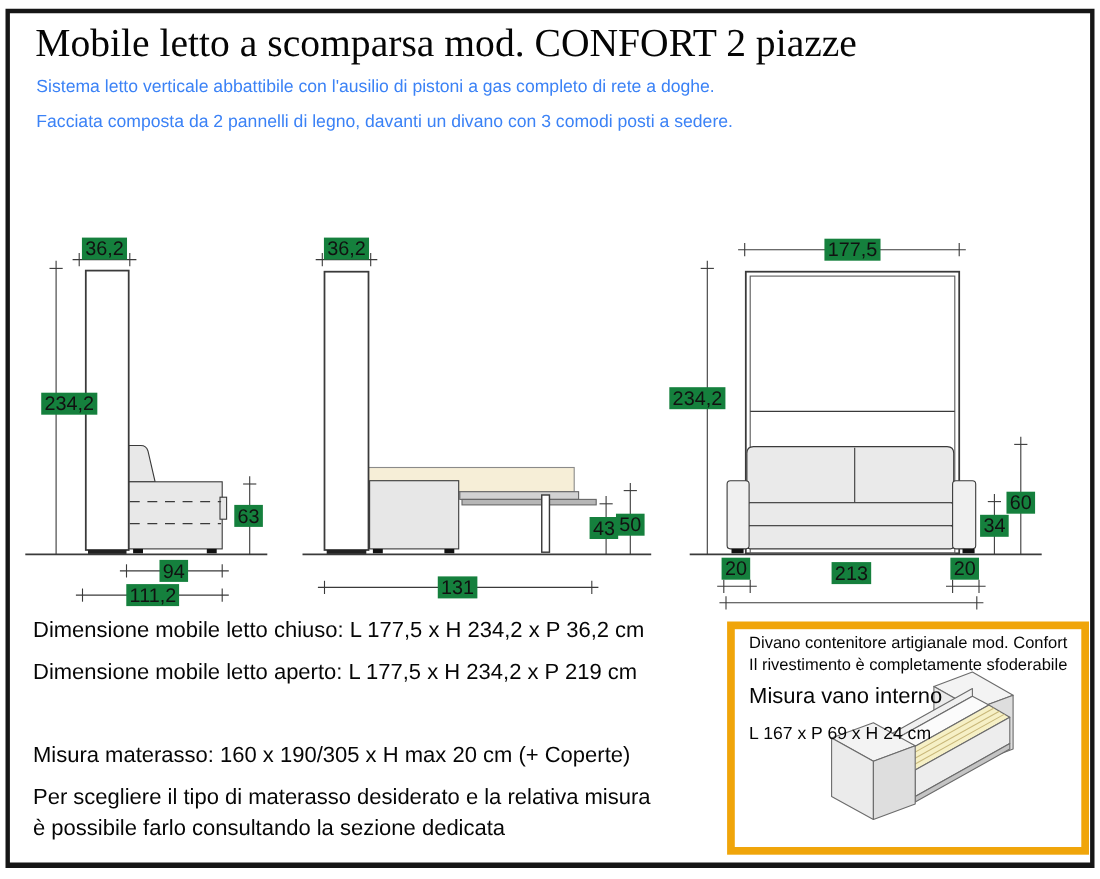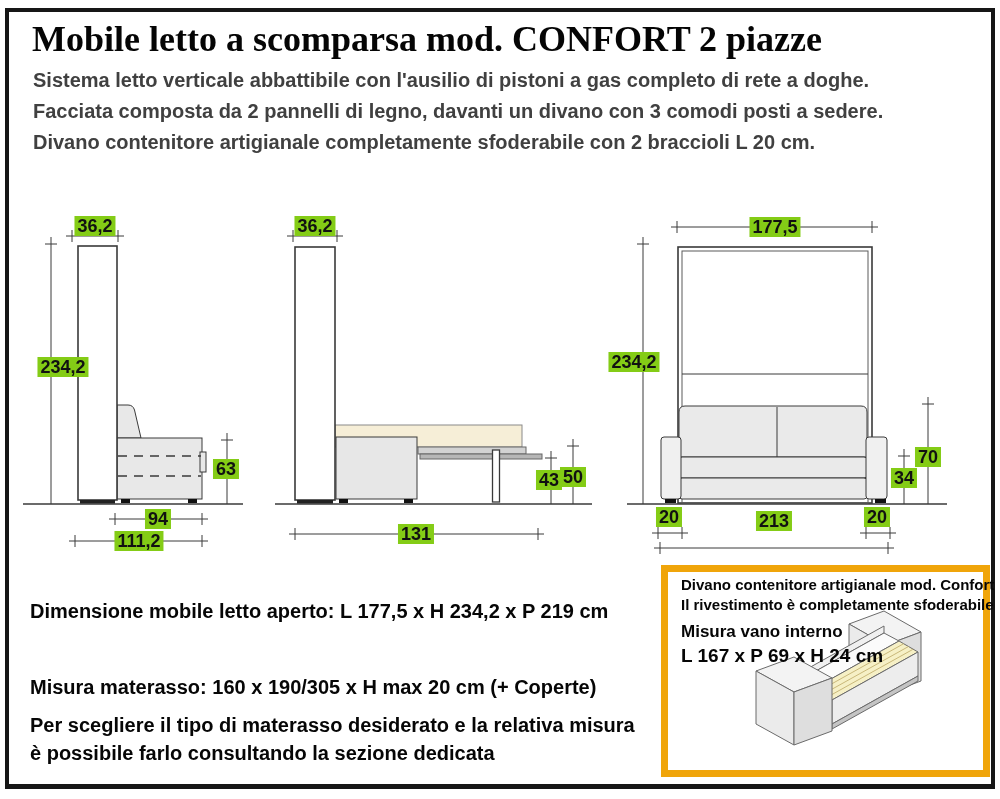--- a/index.html
+++ b/index.html
@@ -1,57 +1,56 @@
 <!DOCTYPE html>
 <html><head>
 <meta charset="utf-8">
 <style>
   html,body{margin:0;padding:0;background:#ffffff;}
   #page{
     position:relative;width:1000px;height:799px;background:#ffffff;overflow:hidden;
-    font-family:"Liberation Sans","DejaVu Sans",sans-serif;color:#000;font-weight:bold;
+    font-family:"Liberation Sans","DejaVu Sans",sans-serif;color:#000;
   }
   #frame{
     position:absolute;left:5px;top:8px;width:990px;height:781px;box-sizing:border-box;
     border:4px solid #161616;border-bottom-width:5px;
   }
   .title{
     position:absolute;left:32px;top:18px;
     font-family:"Liberation Serif","DejaVu Serif",serif;
     font-size:36px;line-height:42px;color:#050505;letter-spacing:0px;white-space:nowrap;
   }
   .desc{
-    position:absolute;left:33px;font-size:20px;line-height:24px;white-space:nowrap;color:#404040;
+    position:absolute;left:33px;font-size:16px;line-height:24px;white-space:nowrap;color:#3b82f6;
   }
   .spec{
     position:absolute;left:30px;font-size:20px;line-height:24px;white-space:nowrap;color:#060606;
   }
   svg.draw{position:absolute;left:0;top:0;z-index:3;}
   .dimlabel{
     position:absolute;z-index:4;transform:translateX(-50%);
-    font-size:18px;line-height:20px;background:#84cc16;padding:0 3px;white-space:nowrap;color:#111;
+    font-size:18px;line-height:20px;background:#15803d;padding:0 3px;white-space:nowrap;color:#111;
   }
   #sofaBox{
     position:absolute;left:661px;top:565px;width:329px;height:212px;box-sizing:border-box;
     border:7px solid #F0A50A;background:#ffffff;z-index:2;
   }
   .boxtext{position:absolute;z-index:5;white-space:nowrap;color:#060606;}
 </style>
 </head>
 <body>
 
 <div id="page">
 
   <div id="frame"></div>
 
   <div class="title">Mobile letto a scomparsa mod. CONFORT 2 piazze</div>
 
   <div class="desc" style="top:68px">Sistema letto verticale abbattibile con l'ausilio di pistoni a gas completo di rete a doghe.</div>
   <div class="desc" style="top:99px">Facciata composta da 2 pannelli di legno, davanti un divano con 3 comodi posti a sedere.</div>
-  <div class="desc" style="top:130px">Divano contenitore artigianale completamente sfoderabile con 2 braccioli L 20 cm.</div>
 
   <svg class="draw" width="1000" height="799" viewBox="0 0 1000 799">
 
     <g stroke="#3a3a3a" stroke-width="1" fill="none">
 
       <line x1="23" y1="504" x2="243" y2="504" stroke-width="1.6"></line>
 
       <path d="M117,405 L128,405 Q133,405 134.5,410 L141,438 L117,438 Z" fill="#e8e8e8"></path>
       <line x1="138" y1="438" x2="140.5" y2="456" stroke-dasharray="2.5,2.5"></line>
 
@@ -192,30 +191,31 @@
   <span class="dimlabel" style="left:158px;top:509px">94</span>
   <span class="dimlabel" style="left:139px;top:531px">111,2</span>
 
   <span class="dimlabel" style="left:315px;top:216px">36,2</span>
   <span class="dimlabel" style="left:416px;top:524px">131</span>
   <span class="dimlabel" style="left:549px;top:470px">43</span>
   <span class="dimlabel" style="left:573px;top:467px">50</span>
 
   <span class="dimlabel" style="left:775px;top:217px">177,5</span>
   <span class="dimlabel" style="left:634px;top:352px">234,2</span>
-  <span class="dimlabel" style="left:928px;top:447px">70</span>
+  <span class="dimlabel" style="left:928px;top:447px">60</span>
   <span class="dimlabel" style="left:904px;top:468px">34</span>
   <span class="dimlabel" style="left:669px;top:507px">20</span>
   <span class="dimlabel" style="left:877px;top:507px">20</span>
   <span class="dimlabel" style="left:774px;top:511px">213</span>
 
+  <div class="spec" style="top:561px">Dimensione mobile letto chiuso: L 177,5 x H 234,2 x P 36,2 cm</div>
   <div class="spec" style="top:599px">Dimensione mobile letto aperto: L 177,5 x H 234,2 x P 219 cm</div>
   <div class="spec" style="top:675px">Misura materasso: 160 x 190/305 x H max 20 cm (+ Coperte)</div>
   <div class="spec" style="top:741px">è possibile farlo consultando la sezione dedicata</div>
   <div class="spec" style="top:713px">Per scegliere il tipo di materasso desiderato e la relativa misura</div>
 
   <div id="sofaBox" style="border-color: rgb(240, 165, 10);"></div>
   <div class="boxtext" style="left:681px;top:576px;font-size:15px">Divano contenitore artigianale mod. Confort</div>
   <div class="boxtext" style="left:681px;top:596px;font-size:15px">Il rivestimento è completamente sfoderabile</div>
-  <div class="boxtext" style="left:681px;top:622px;font-size:17px">Misura vano interno</div>
-  <div class="boxtext" style="left:681px;top:645px;font-size:19px">L 167 x P 69 x H 24 cm</div>
+  <div class="boxtext" style="left:681px;top:622px;font-size:20px">Misura vano interno</div>
+  <div class="boxtext" style="left:681px;top:659px;font-size:16px">L 167 x P 69 x H 24 cm</div>
 
 </div>
 
 </body></html>

